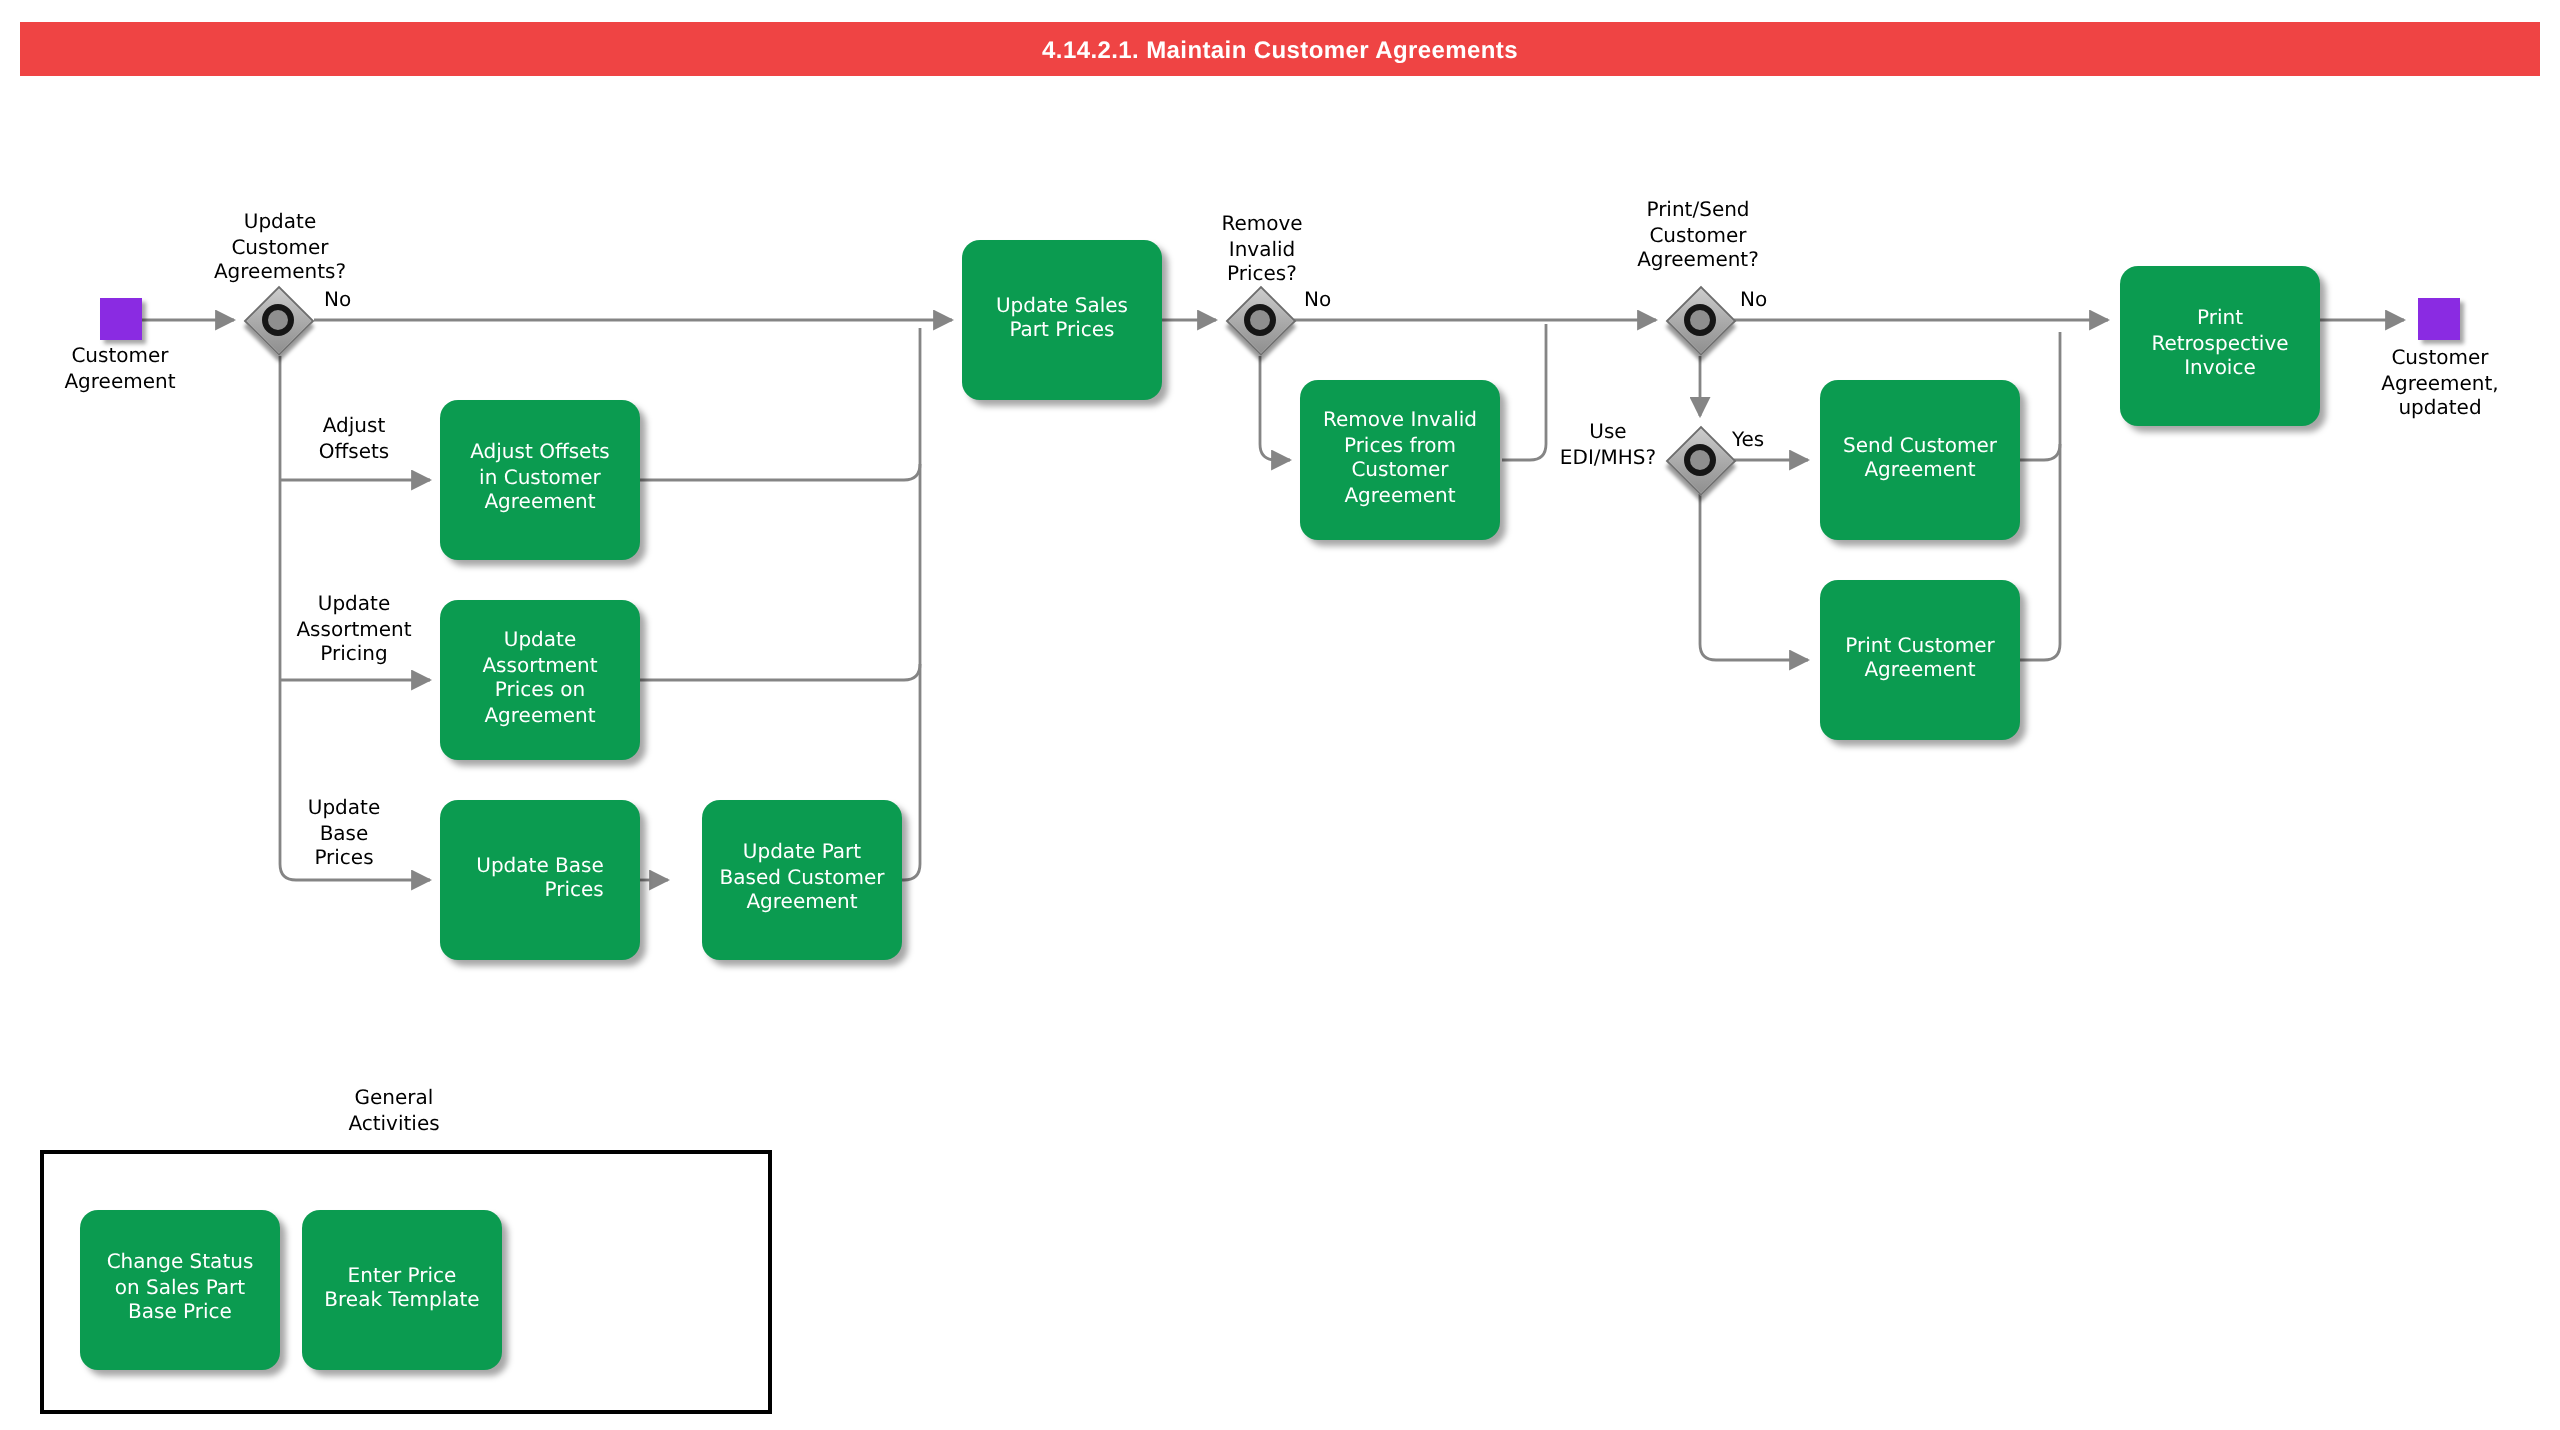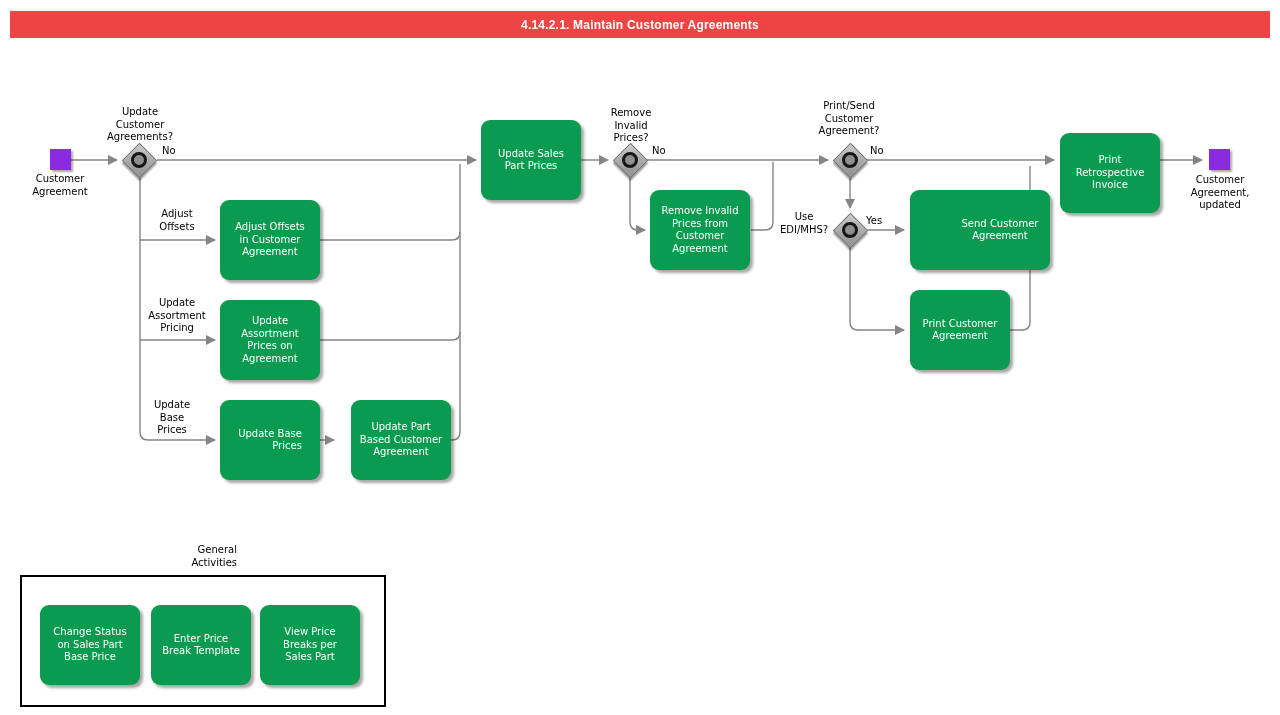--- a/index.html
+++ b/index.html
@@ -131,33 +131,30 @@
 Agreement</div>
   <div class="task" style="left:220px;top:400px;text-align:right;">Update Base
 Prices</div>
   <div class="task" style="left:351px;top:400px;">Update Part
 Based Customer
 Agreement</div>
   <div class="task" style="left:650px;top:190px;">Remove Invalid
 Prices from
 Customer
 Agreement</div>
-  <div class="task" style="left:910px;top:190px;padding-left:40px;">Send Customer
+  <div class="task" style="left:910px;top:190px;">Send Customer
 Agreement</div>
   <div class="task" style="left:910px;top:290px;">Print Customer
 Agreement</div>
   <div class="task" style="left:1060px;top:120px;margin-top:13px;">Print
 Retrospective
 Invoice</div>
 
-  <div class="lbl" style="left:157px;top:544px;width:80px;text-align:right;">General
+  <div class="lbl" style="left:157px;top:544px;width:80px;">General
 Activities</div>
   <div class="group-box"></div>
   <div class="task" style="left:40px;top:605px;">Change Status
 on Sales Part
 Base Price</div>
   <div class="task" style="left:151px;top:605px;">Enter Price
 Break Template</div>
-  <div class="task" style="left:260px;top:605px;">View Price
-Breaks per
-Sales Part</div>
 
 </div>
 
 </body></html>

